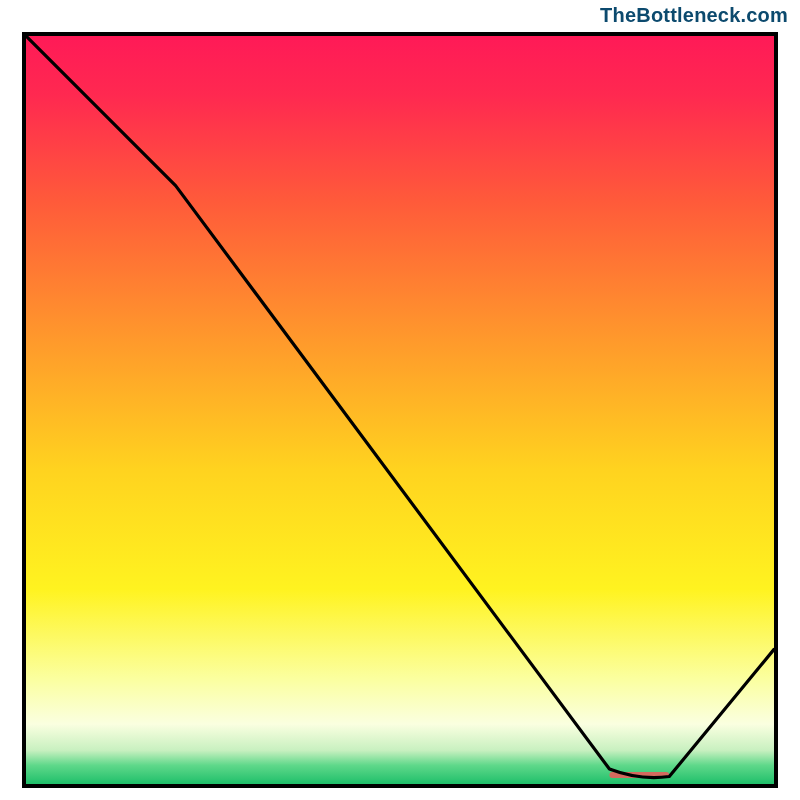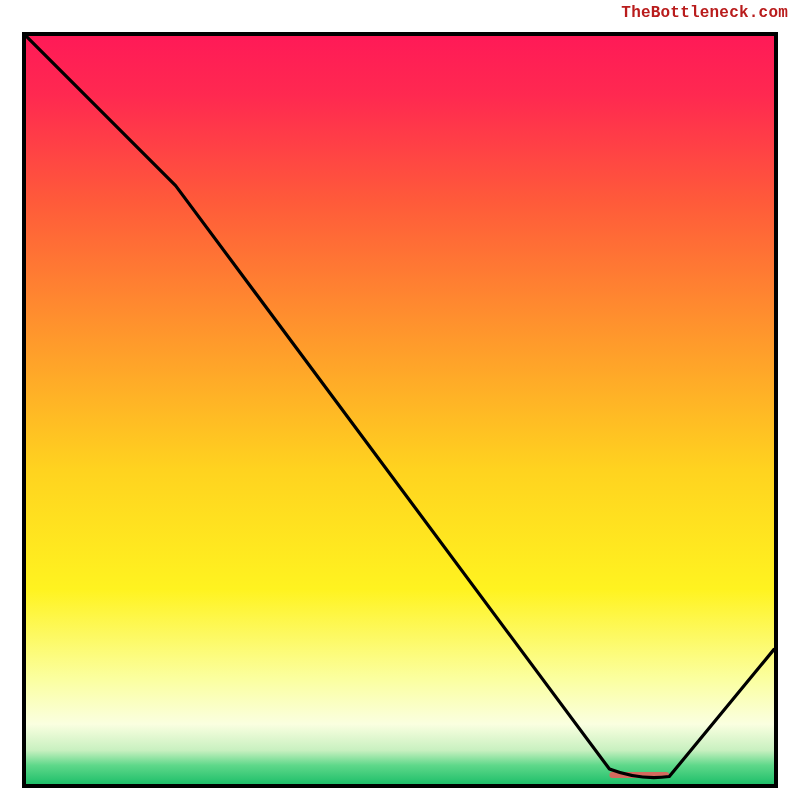--- a/index.html
+++ b/index.html
@@ -12,24 +12,24 @@
   }
   .frame {
     position: relative;
     width: 800px;
     height: 800px;
   }
   .watermark {
     position: absolute;
     top: 4px;
     right: 12px;
-    font-family: Liberation Mono, monospace;
-    font-size: 16px;
+    font-family: Liberation Sans, sans-serif;
+    font-size: 20px;
     font-weight: 600;
-    color: #b91c1c;
+    color: #0c4a6e;
     letter-spacing: 0.2px;
   }
   .plot {
     position: absolute;
     
     left: 22px;
     top: 32px;
     width: 756px;
     height: 756px;
     box-sizing: border-box;

